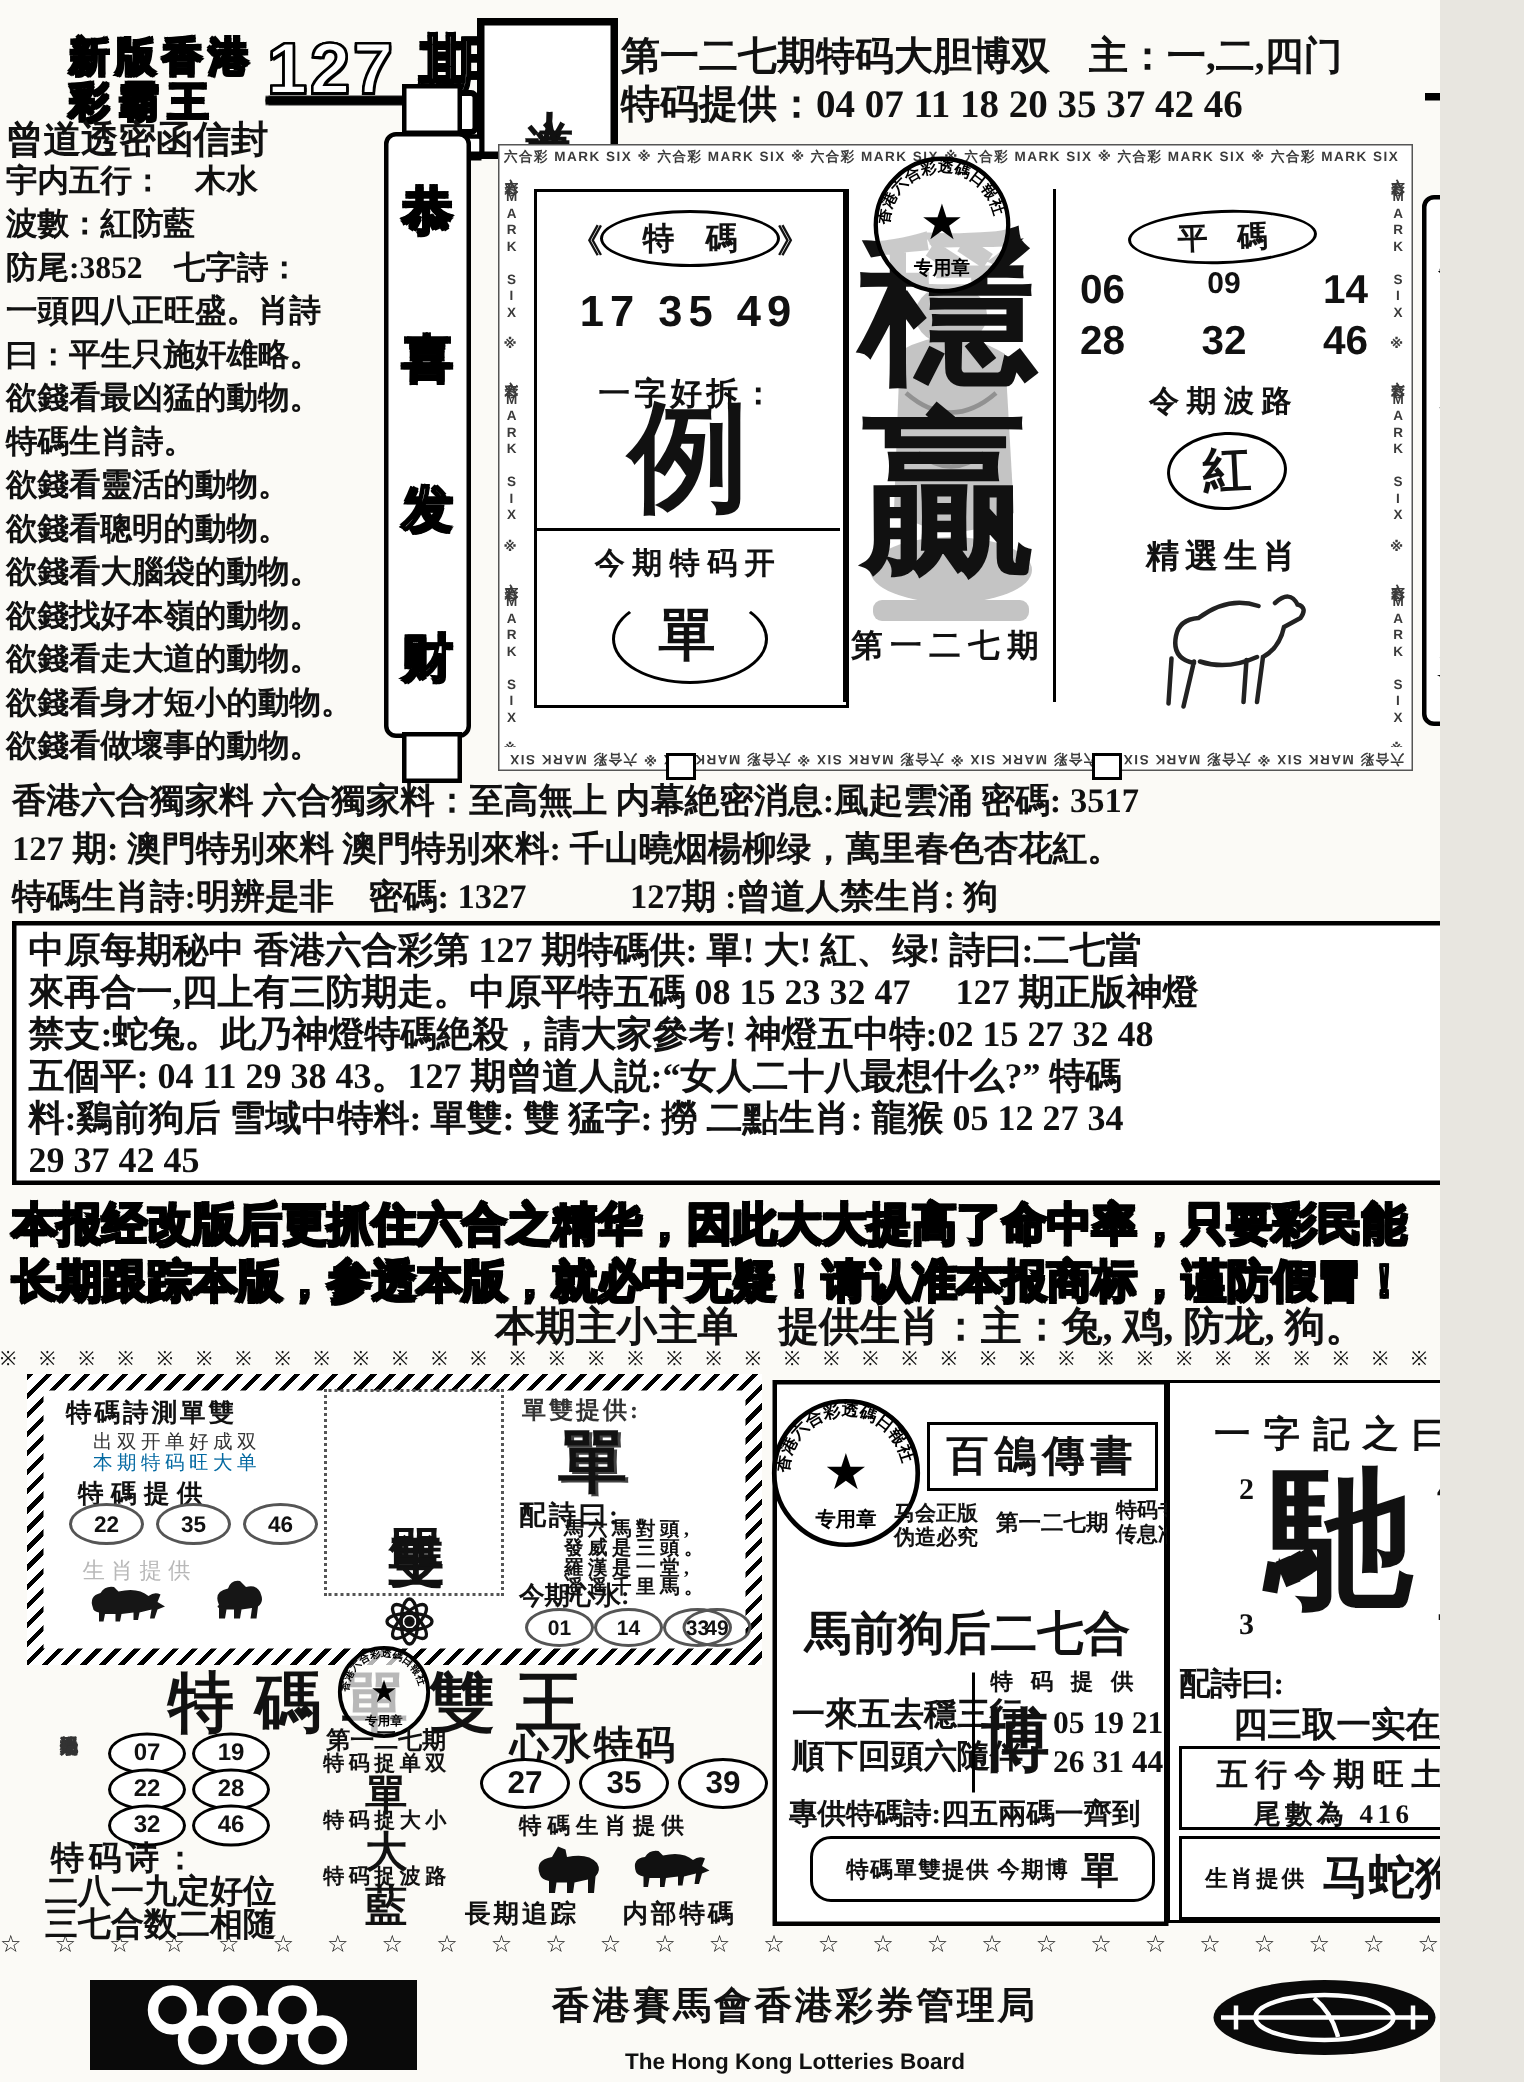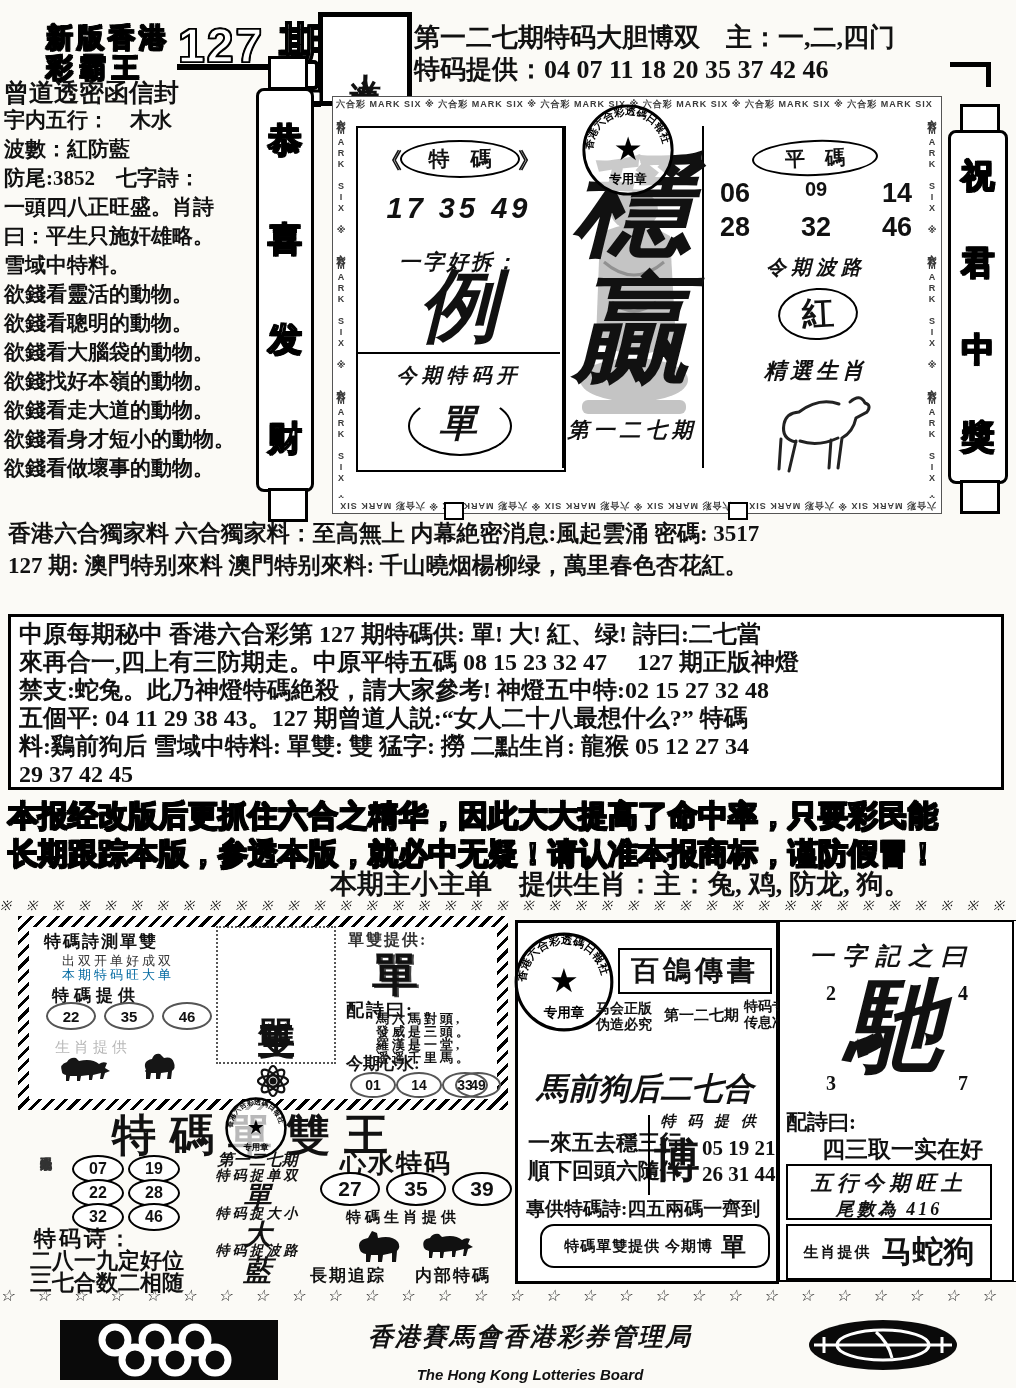--- a/index.html
+++ b/index.html
@@ -1,22 +1,22 @@
 <!DOCTYPE html>
 <html><head>
 <meta charset="utf-8">
 <style>
   html,body{margin:0;padding:0;background:#e8e6e0;}
-  #page{position:relative;width:1016px;height:1388px;background:#fbfaf6;overflow:hidden;
-        font-family:"Liberation Serif","DejaVu Serif",serif;color:#111;}
+  #page{position:relative;width:940px;height:1388px;background:#fbfaf6;overflow:hidden;
+        font-family:"Liberation Serif","DejaVu Serif",serif;color:#111;padding-left:20px;}
   .abs{position:absolute;}
   .sans{font-family:"Liberation Sans","DejaVu Sans",sans-serif;}
   .serif{font-family:"Liberation Serif","DejaVu Serif",serif;}
   .b{font-weight:bold;}
-  .ctr{text-align:center;font-style:italic;}
+  .ctr{text-align:center;}
   .outline{color:#fff;-webkit-text-stroke:1.5px #000;
     text-shadow:-1px -1px 0 #000,1px -1px 0 #000,-1px 1px 0 #000,1px 1px 0 #000;}
   .outline-gray{color:#b9b9b9;-webkit-text-stroke:1.3px #000;
     text-shadow:-1px -1px 0 #000,1px -1px 0 #000,-1px 1px 0 #000,1px 1px 0 #000;}
   .ell{border:2px solid #000;border-radius:50%;display:flex;align-items:center;justify-content:center;
        font-weight:bold;font-family:"Liberation Sans","DejaVu Sans",sans-serif;background:#fff;}
   .vtext{writing-mode:vertical-rl;text-orientation:upright;}
   .strip{color:#3a3a3a;font:bold 9px "Liberation Sans","DejaVu Sans",sans-serif;letter-spacing:1px;
          white-space:nowrap;overflow:hidden;}
   .scroll-body{border:3px solid #000;border-radius:8px;background:#fff;}
@@ -51,21 +51,22 @@
   </div>
 
   <div class="abs" style="left:950px;top:62px;width:36px;height:20px;border-top:5px solid #000;border-right:5px solid #000;"></div>
 
   <div class="abs" style="left:4px;top:106px;width:252px;">
     <div class="serif b nowrap" style="font-size:21px;line-height:29px;">宇内五行：　木水</div>
     <div class="serif b nowrap" style="font-size:21px;line-height:29px;">波數：紅防藍</div>
     <div class="serif b nowrap" style="font-size:21px;line-height:29px;">防尾:3852　七字詩：</div>
     <div class="serif b nowrap" style="font-size:21px;line-height:29px;">一頭四八正旺盛。肖詩</div>
     <div class="serif b nowrap" style="font-size:21px;line-height:29px;">曰：平生只施奸雄略。</div>
-    <div class="serif b nowrap" style="font-size:21px;line-height:29px;">雪域中特料。</div>
+    <div class="serif b nowrap" style="font-size:21px;line-height:29px;">欲錢看最凶猛的動物。</div>
+    <div class="serif b nowrap" style="font-size:21px;line-height:29px;">特碼生肖詩。</div>
     <div class="serif b nowrap" style="font-size:21px;line-height:29px;">欲錢看靈活的動物。</div>
     <div class="serif b nowrap" style="font-size:21px;line-height:29px;">欲錢看聰明的動物。</div>
     <div class="serif b nowrap" style="font-size:21px;line-height:29px;">欲錢看大腦袋的動物。</div>
     <div class="serif b nowrap" style="font-size:21px;line-height:29px;">欲錢找好本嶺的動物。</div>
     <div class="serif b nowrap" style="font-size:21px;line-height:29px;">欲錢看走大道的動物。</div>
     <div class="serif b nowrap" style="font-size:21px;line-height:29px;">欲錢看身才短小的動物。</div>
     <div class="serif b nowrap" style="font-size:21px;line-height:29px;">欲錢看做壞事的動物。</div>
   </div>
 
   <div class="abs scroll-cap" style="left:268px;top:56px;width:34px;height:28px;"></div>
@@ -167,20 +168,21 @@
       <span class="outline serif" style="font-size:33px;font-weight:900;">獎</span>
     </div>
   </div>
   <div class="abs scroll-cap" style="left:960px;top:480px;width:34px;height:28px;"></div>
 
   <div class="abs" style="left:444px;top:502px;width:16px;height:14px;border:2px solid #000;background:#fff;"></div>
   <div class="abs" style="left:728px;top:502px;width:16px;height:14px;border:2px solid #000;background:#fff;"></div>
 
   <div class="abs serif b nowrap" style="left:8px;top:518px;font-size:23px;">香港六合獨家料 六合獨家料：至高無上 内幕絶密消息:風起雲涌 密碼: 3517</div>
   <div class="abs serif b nowrap" style="left:8px;top:550px;font-size:23px;">127 期: 澳門特别來料 澳門特别來料: 千山曉烟楊柳绿，萬里春色杏花紅。</div>
+  <div class="abs serif b nowrap" style="left:8px;top:582px;font-size:23px;">特碼生肖詩:明辨是非　密碼: 1327　　　127期 :曾道人禁生肖: 狗</div>
 
   <div class="abs" style="left:8px;top:614px;width:996px;height:176px;border:3px solid #000;background:#fff;padding:3px 8px;box-sizing:border-box;">
     <div class="serif b nowrap" style="font-size:24px;line-height:28px;">中原每期秘中 香港六合彩第 127 期特碼供: 單! 大! 紅、绿! 詩曰:二七當</div>
     <div class="serif b nowrap" style="font-size:24px;line-height:28px;">來再合一,四上有三防期走。中原平特五碼 08 15 23 32 47　 127 期正版神燈</div>
     <div class="serif b nowrap" style="font-size:24px;line-height:28px;">禁支:蛇兔。此乃神燈特碼絶殺，請大家參考! 神燈五中特:02 15 27 32 48</div>
     <div class="serif b nowrap" style="font-size:24px;line-height:28px;">五個平: 04 11 29 38 43。127 期曾道人説:“女人二十八最想什么?” 特碼</div>
     <div class="serif b nowrap" style="font-size:24px;line-height:28px;">料:鷄前狗后 雪域中特料: 單雙: 雙 猛字: 撈 二點生肖: 龍猴 05 12 27 34</div>
     <div class="serif b nowrap" style="font-size:24px;line-height:28px;">29 37 42 45</div>
   </div>
 

